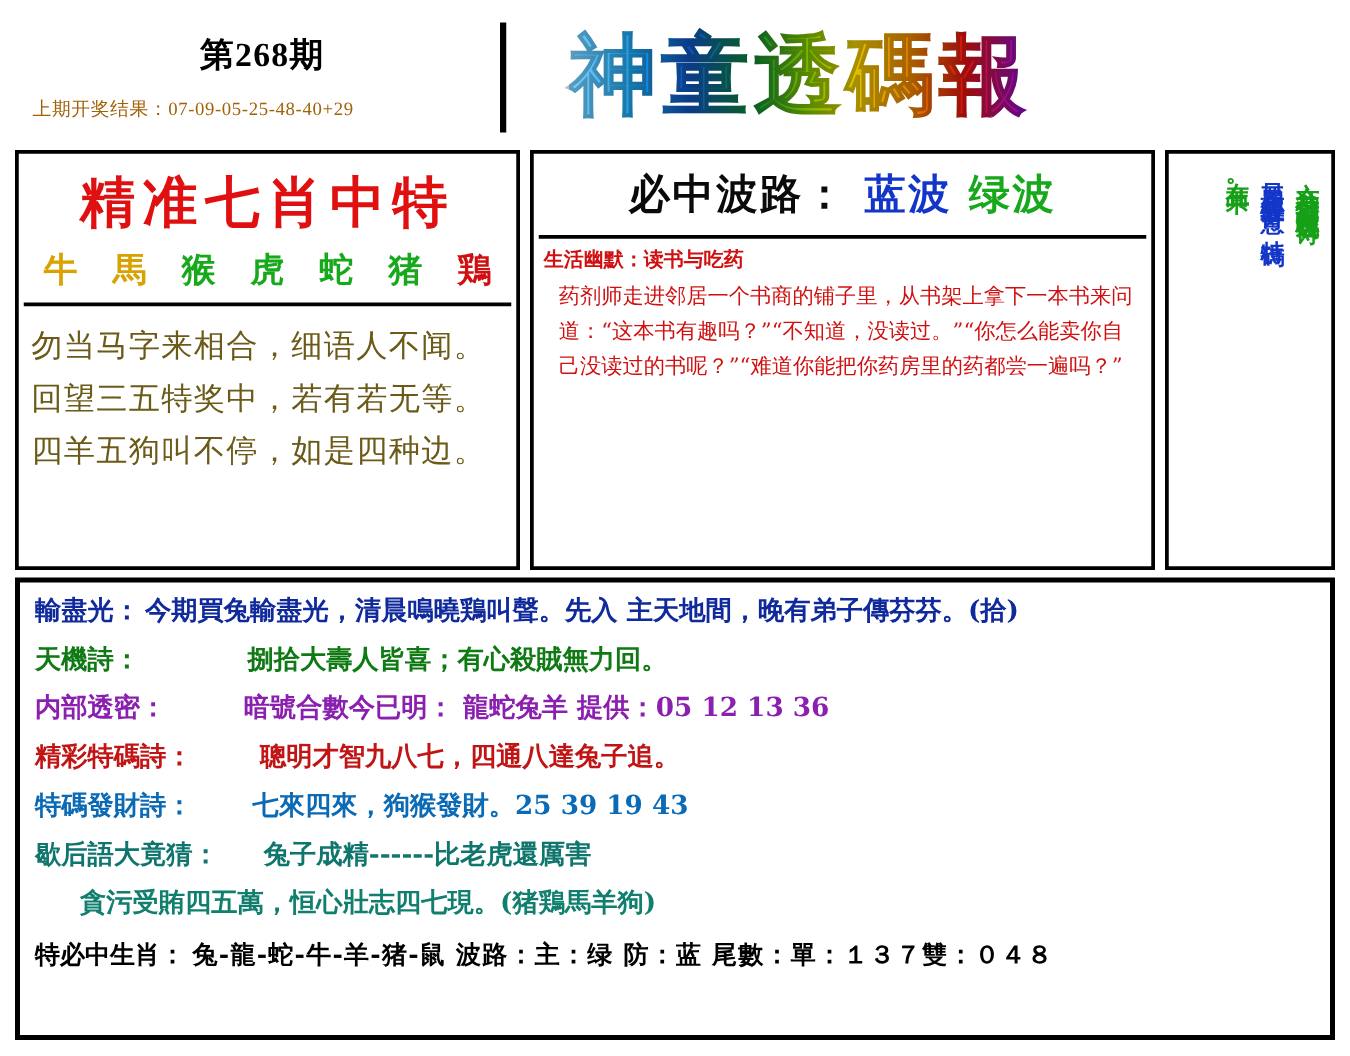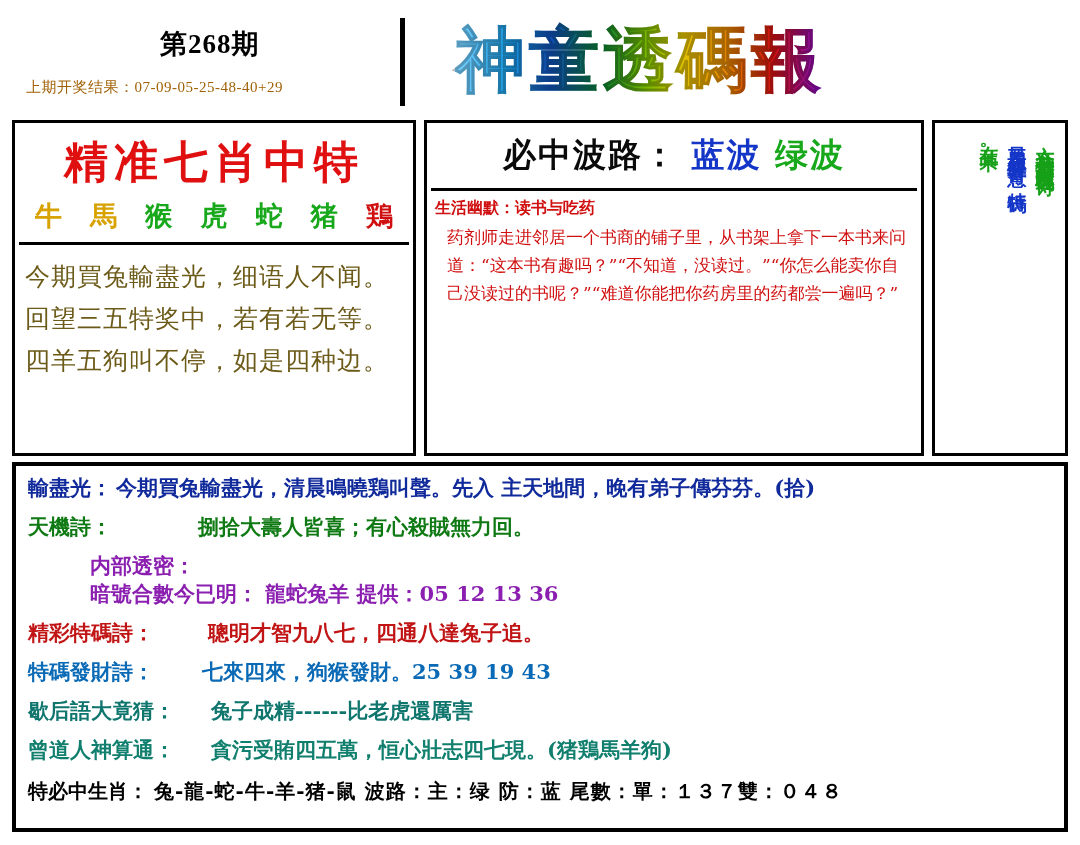--- a/index.html
+++ b/index.html
@@ -111,21 +111,21 @@
     margin:0 0 11px 0;
     font-family:"DejaVu Serif", serif;
     white-space:nowrap;
   }
   .brow .lbl{flex:0 0 auto;}
   .brow .val{flex:1 1 auto;}
   .r1{color:#102a9b;}
   .r1 .val{margin-left:4px;}
   .r2{color:#0f7a14;}
   .r2 .val{margin-left:86px;}
-  .r3{color:#8a1fb0;flex-direction:column;}
+  .r3{color:#8a1fb0;}
   .r3 .val{margin-left:62px;}
   .r4{color:#c11515;}
   .r4 .val{margin-left:54px;}
   .r5{color:#0b6ab5;}
   .r5 .val{margin-left:48px;}
   .r6{color:#0f766e;}
   .r6 .val{margin-left:36px;}
   .r7{color:#117f6e;}
   .r7 .val{margin-left:36px;}
   .r8{color:#000;font-size:20px;margin-top:14px;}
@@ -147,21 +147,21 @@
       <span style="color:#d8a200">牛</span>
       <span style="color:#d8a200">馬</span>
       <span style="color:#17a81b">猴</span>
       <span style="color:#17a81b">虎</span>
       <span style="color:#17a81b">蛇</span>
       <span style="color:#17a81b">猪</span>
       <span style="color:#d01010">鶏</span>
     </div>
     <div class="rule"></div>
     <div class="poem">
-      <div>今期買兔輸盡光，细语人不闻。</div>
+      <div>勿当马字来相合，细语人不闻。</div>
       <div>回望三五特奖中，若有若无等。</div>
       <div>四羊五狗叫不停，如是四种边。</div>
     </div>
   </div>
 
   <div class="panelB">
     <div class="bhd">
       <span class="c1">必中波路：</span>
       <span class="c2">蓝波</span>
       <span class="c3">绿波</span>
@@ -196,21 +196,20 @@
     </div>
     <div class="brow r5">
       <span class="lbl">特碼發財詩：</span>
       <span class="val">七來四來，狗猴發財。25 39 19 43</span>
     </div>
     <div class="brow r6">
       <span class="lbl">歇后語大竟猜：</span>
       <span class="val">兔子成精------比老虎還厲害</span>
     </div>
     <div class="brow r7">
-      <span class="lbl">曾道人神算通：</span>
       <span class="val">貪污受賄四五萬，恒心壯志四七現。(猪鶏馬羊狗)</span>
     </div>
     <div class="brow r8">
       <span class="lbl">特必中生肖：</span>
       <span class="val">兔-龍-蛇-牛-羊-猪-鼠 波路：主：绿  防：蓝 尾數：單：１３７雙：０４８</span>
     </div>
   </div>
 
 </div>
 

